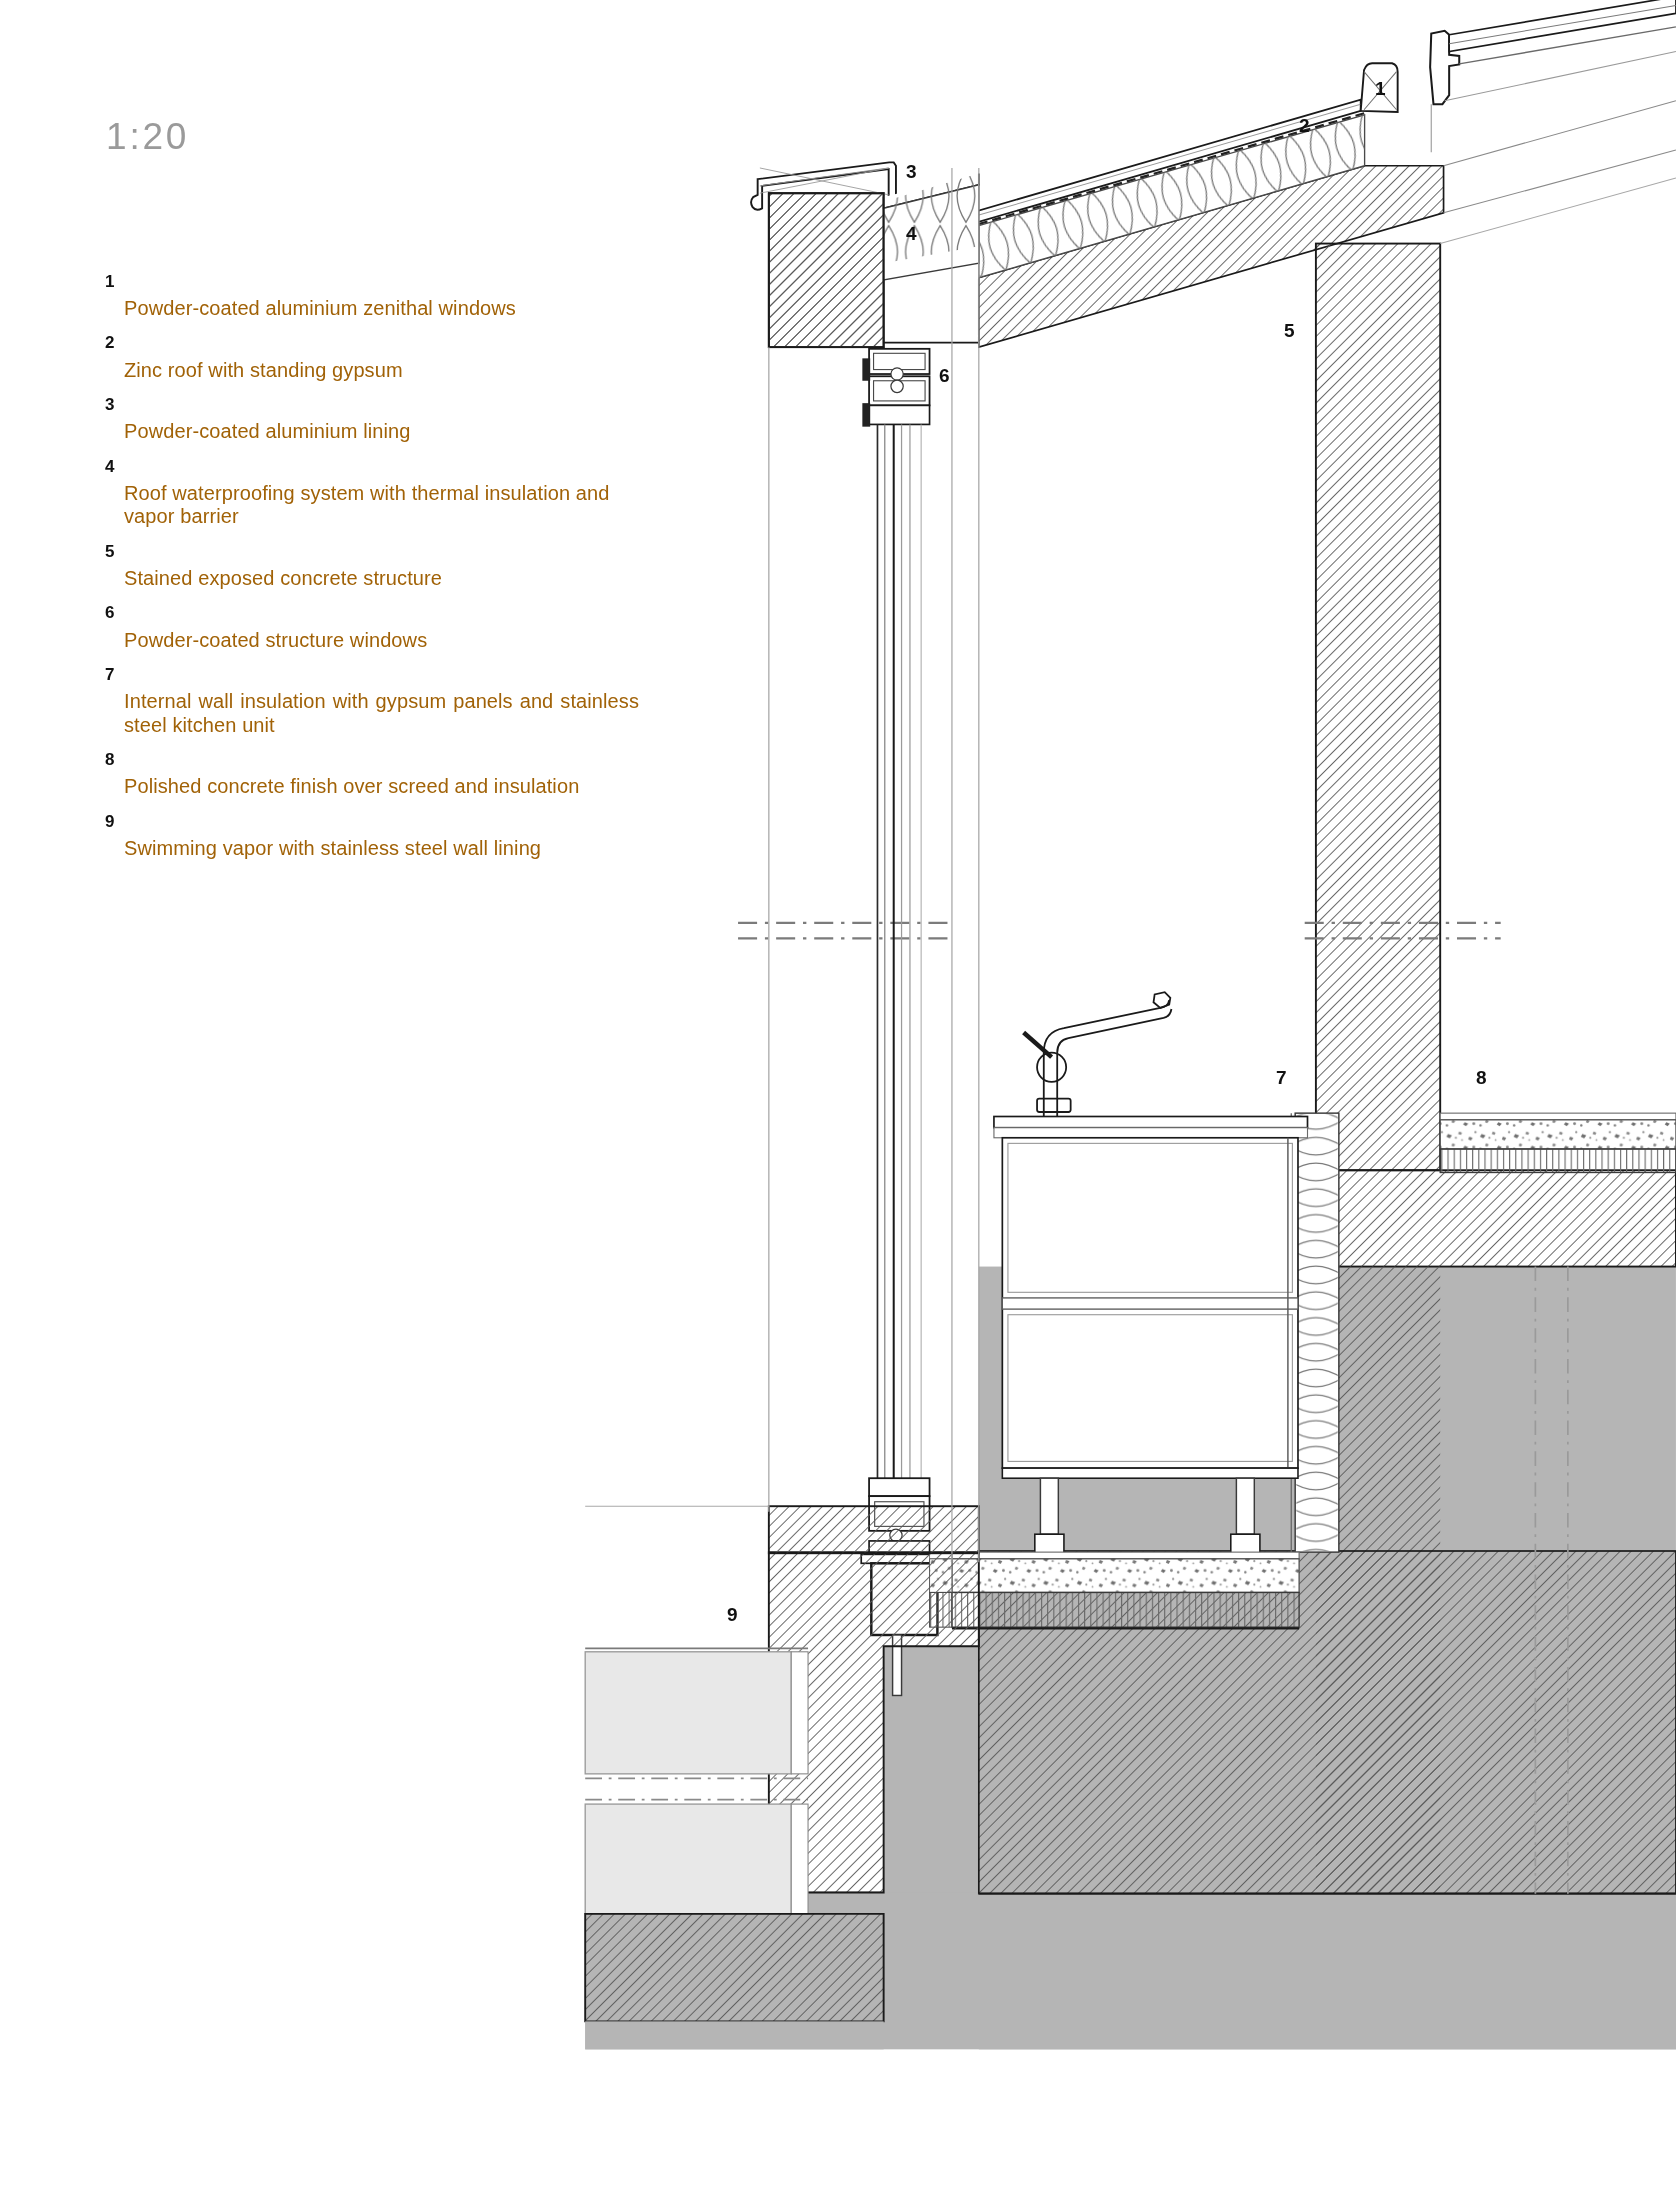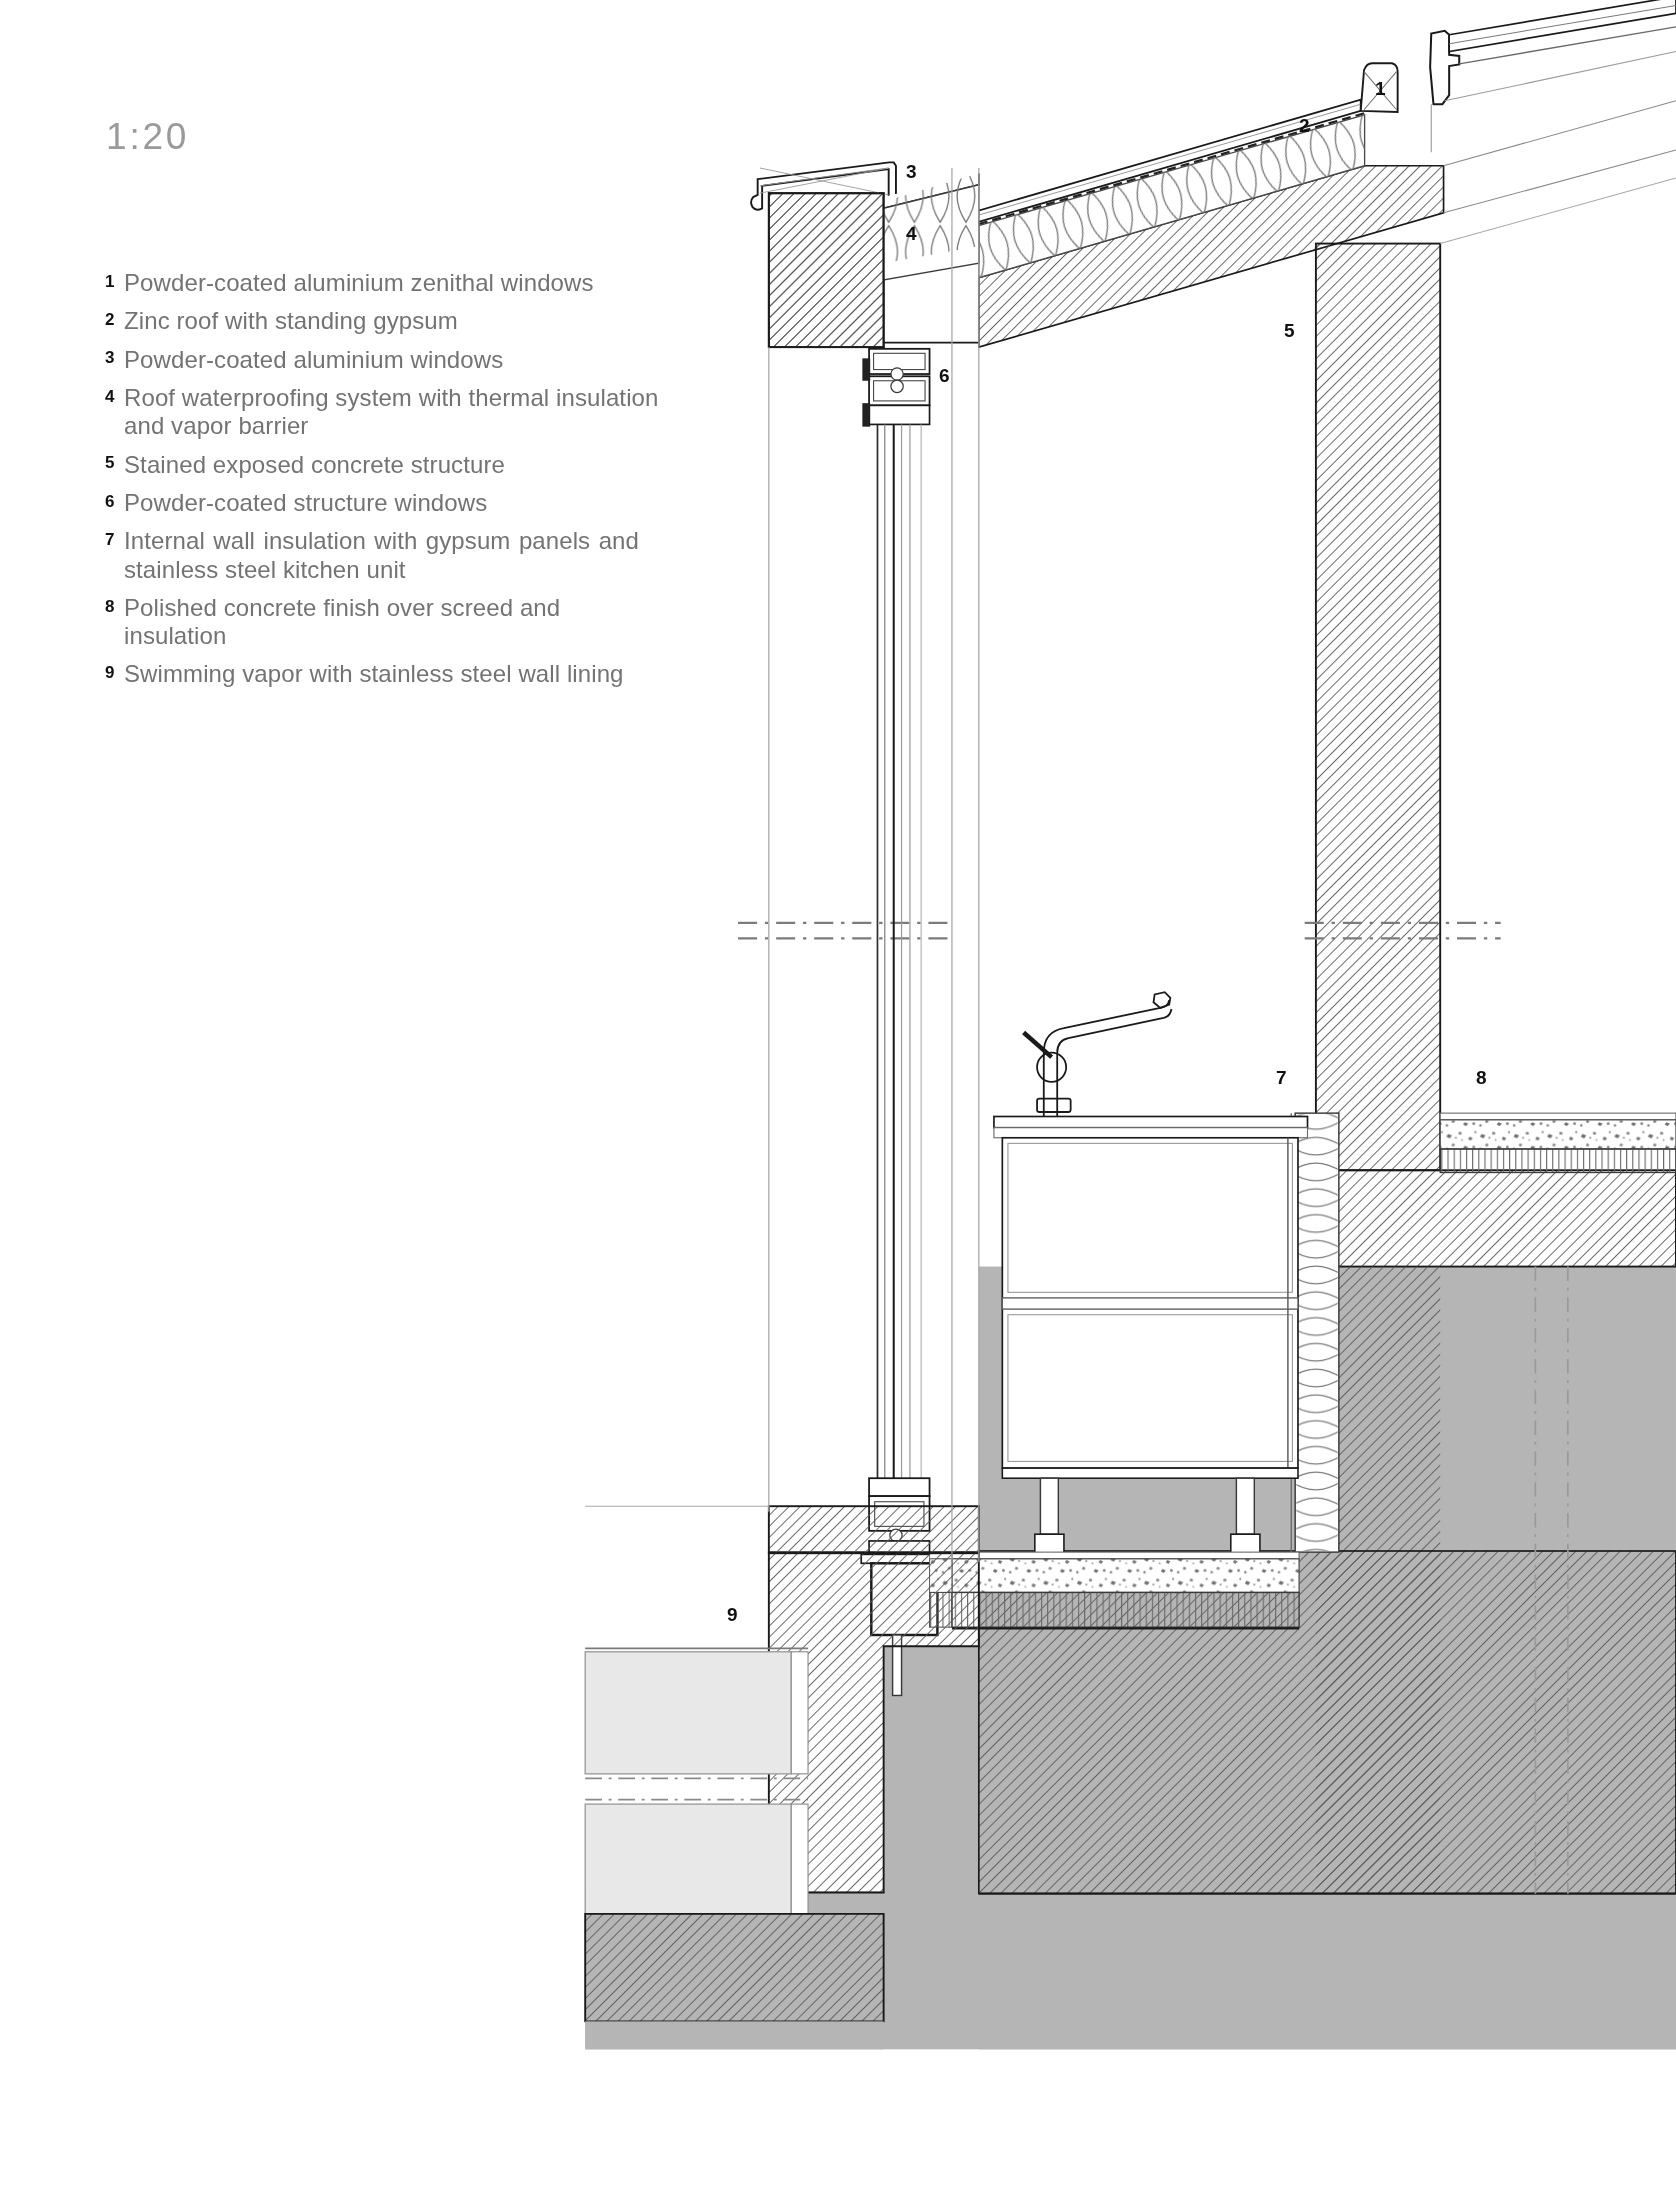--- a/index.html
+++ b/index.html
@@ -44,24 +44,25 @@
   }
   .legend-num {
     font-size: 17px;
     font-weight: 700;
     min-width: 19px;
     padding-top: 2.8px;
     flex: 0 0 auto;
     color: #111;
   }
   .legend-text {
-    font-size: 24px;
+    font-size: 20px;
     font-weight: 300;
-    color: #737373;
+    color: #a16207;
     letter-spacing: 0.1px;
+    margin-top: 28px;
   }
   .legend-item.justify .legend-text {
     text-align: justify;
     width: 515px;
   }
 
   
   #drawing {
     position: absolute;
     left: 0;
@@ -89,21 +90,21 @@
   <div class="legend-item">
     <span class="legend-num">1</span>
     <span class="legend-text">Powder-coated aluminium zenithal windows</span>
   </div>
   <div class="legend-item">
     <span class="legend-num">2</span>
     <span class="legend-text">Zinc roof with standing gypsum</span>
   </div>
   <div class="legend-item">
     <span class="legend-num">3</span>
-    <span class="legend-text">Powder-coated aluminium windows</span>
+    <span class="legend-text">Powder-coated aluminium lining</span>
   </div>
   <div class="legend-item">
     <span class="legend-num">4</span>
     <span class="legend-text">Roof waterproofing system with  thermal insulation and vapor barrier</span>
   </div>
   <div class="legend-item">
     <span class="legend-num">5</span>
     <span class="legend-text">Stained exposed concrete structure</span>
   </div>
   <div class="legend-item">

